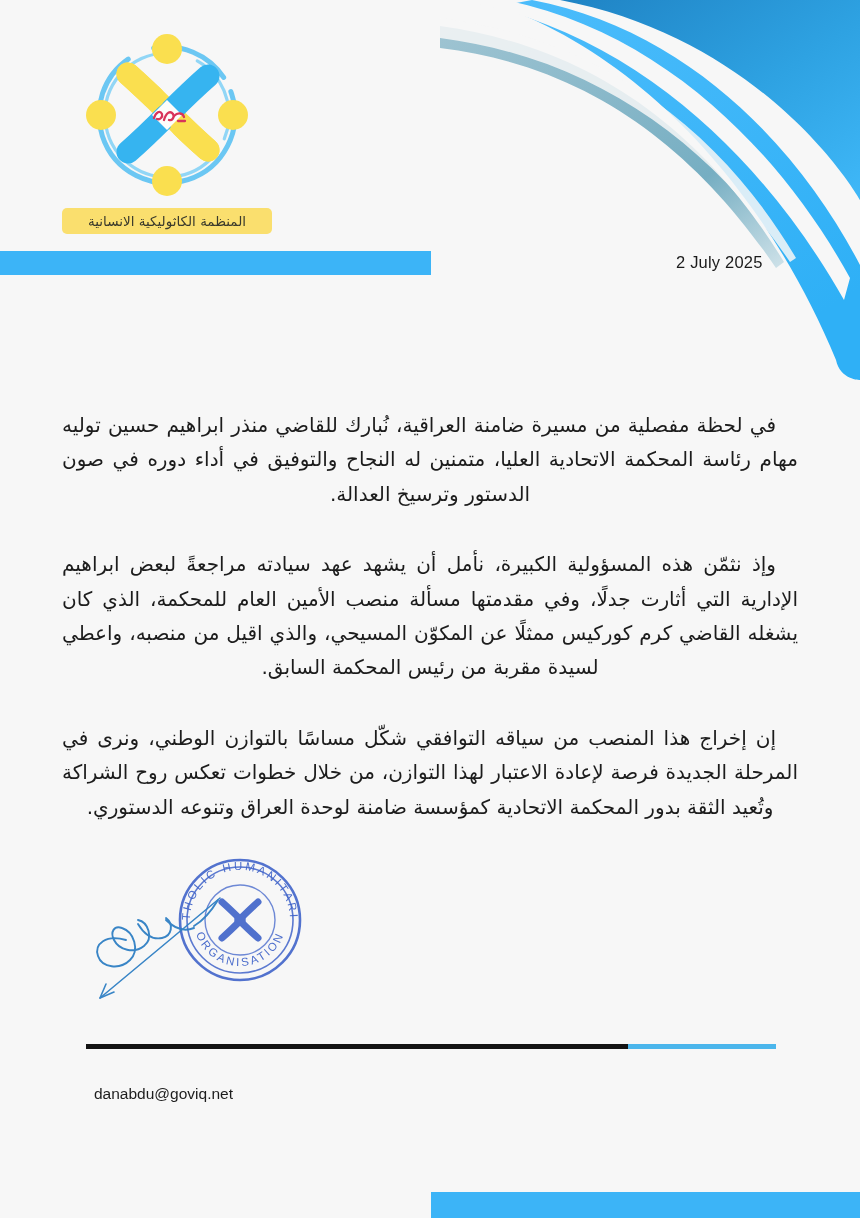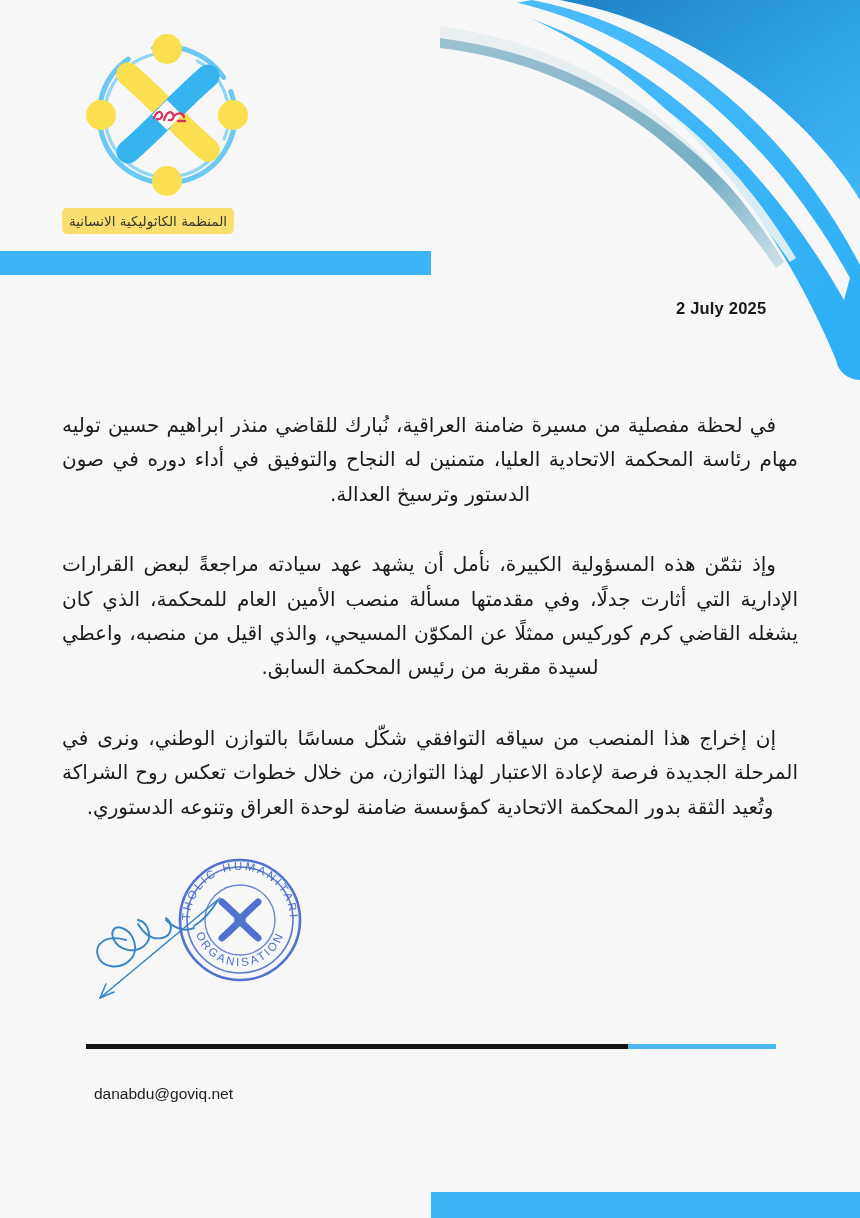--- a/index.html
+++ b/index.html
@@ -49,21 +49,21 @@
     left: 20px;
     width: 170px;
     height: 170px;
   }
   .logo-mark svg { display:block; }
 
   .logo-banner {
     position: absolute;
     top: 178px;
     left: 0;
-    width: 172px;
+    width: 210px;
     height: 26px;
     background: #fadf6e;
     border-radius: 5px;
     display: flex;
     align-items: center;
     justify-content: center;
     color: #3a3a2c;
     font-size: 13.5px;
     font-family: "DejaVu Sans", "Liberation Sans", sans-serif;
     letter-spacing: 0px;
@@ -77,27 +77,26 @@
     left: 0;
     width: 431px;
     height: 24px;
     background: #3cb4f7;
   }
   .doc-date {
     position: absolute;
     top: 253px;
     left: 676px;
     font-size: 16.5px;
-    font-weight: bold;
+    font-weight: normal;
     color: #1b1b1b;
     font-family: "Liberation Sans", sans-serif;
     letter-spacing: 0.2px;
     white-space: nowrap;
     direction: ltr;
-    margin-top: 46px;
   }
 
   
   .body-copy {
     position: absolute;
     top: 408px;
     left: 62px;
     width: 736px;
     direction: rtl;
     text-align: justify;
@@ -236,21 +235,21 @@
     </div>
 
     <div class="logo-banner">المنظمة الكاثوليكية الانسانية</div>
   </div>
 
   <div class="header-bar"></div>
   <div class="doc-date">2 July 2025</div>
 
   <div class="body-copy">
     <p>في لحظة مفصلية من مسيرة ضامنة العراقية، نُبارك للقاضي منذر  ابراهيم حسين توليه مهام رئاسة المحكمة الاتحادية العليا، متمنين له النجاح والتوفيق في أداء دوره في صون الدستور وترسيخ العدالة.</p>
-    <p>وإذ نثمّن هذه المسؤولية الكبيرة، نأمل أن يشهد عهد سيادته مراجعةً لبعض القرارات الإدارية التي أثارت جدلًا، وفي مقدمتها مسألة منصب الأمين العام للمحكمة، الذي كان يشغله القاضي كرم كوركيس ممثلًا عن المكوّن المسيحي، والذي اقيل من منصبه، واعطي لسيدة مقربة من رئيس المحكمة السابق.</p>
+    <p>وإذ نثمّن هذه المسؤولية الكبيرة، نأمل أن يشهد عهد سيادته مراجعةً لبعض ابراهيم الإدارية التي أثارت جدلًا، وفي مقدمتها مسألة منصب الأمين العام للمحكمة، الذي كان يشغله القاضي كرم كوركيس ممثلًا عن المكوّن المسيحي، والذي اقيل من منصبه، واعطي لسيدة مقربة من رئيس المحكمة السابق.</p>
     <p>إن إخراج هذا المنصب من سياقه التوافقي شكّل مساسًا بالتوازن الوطني، ونرى في المرحلة الجديدة فرصة لإعادة الاعتبار لهذا التوازن، من خلال خطوات تعكس روح الشراكة وتُعيد الثقة بدور المحكمة الاتحادية كمؤسسة ضامنة لوحدة العراق وتنوعه الدستوري.</p>
   </div>
 
   <div class="sign-area">
     <svg width="270" height="180" viewBox="0 0 270 180" xmlns="http://www.w3.org/2000/svg">
 
       <g transform="translate(100,10)">
         <circle cx="62" cy="62" r="60" fill="none" stroke="#3f63c9" stroke-width="2.6" opacity="0.9"></circle>
         <circle cx="62" cy="62" r="53" fill="none" stroke="#3f63c9" stroke-width="1.6" opacity="0.85"></circle>
         <circle cx="62" cy="62" r="35" fill="none" stroke="#3f63c9" stroke-width="1.4" opacity="0.75"></circle>

